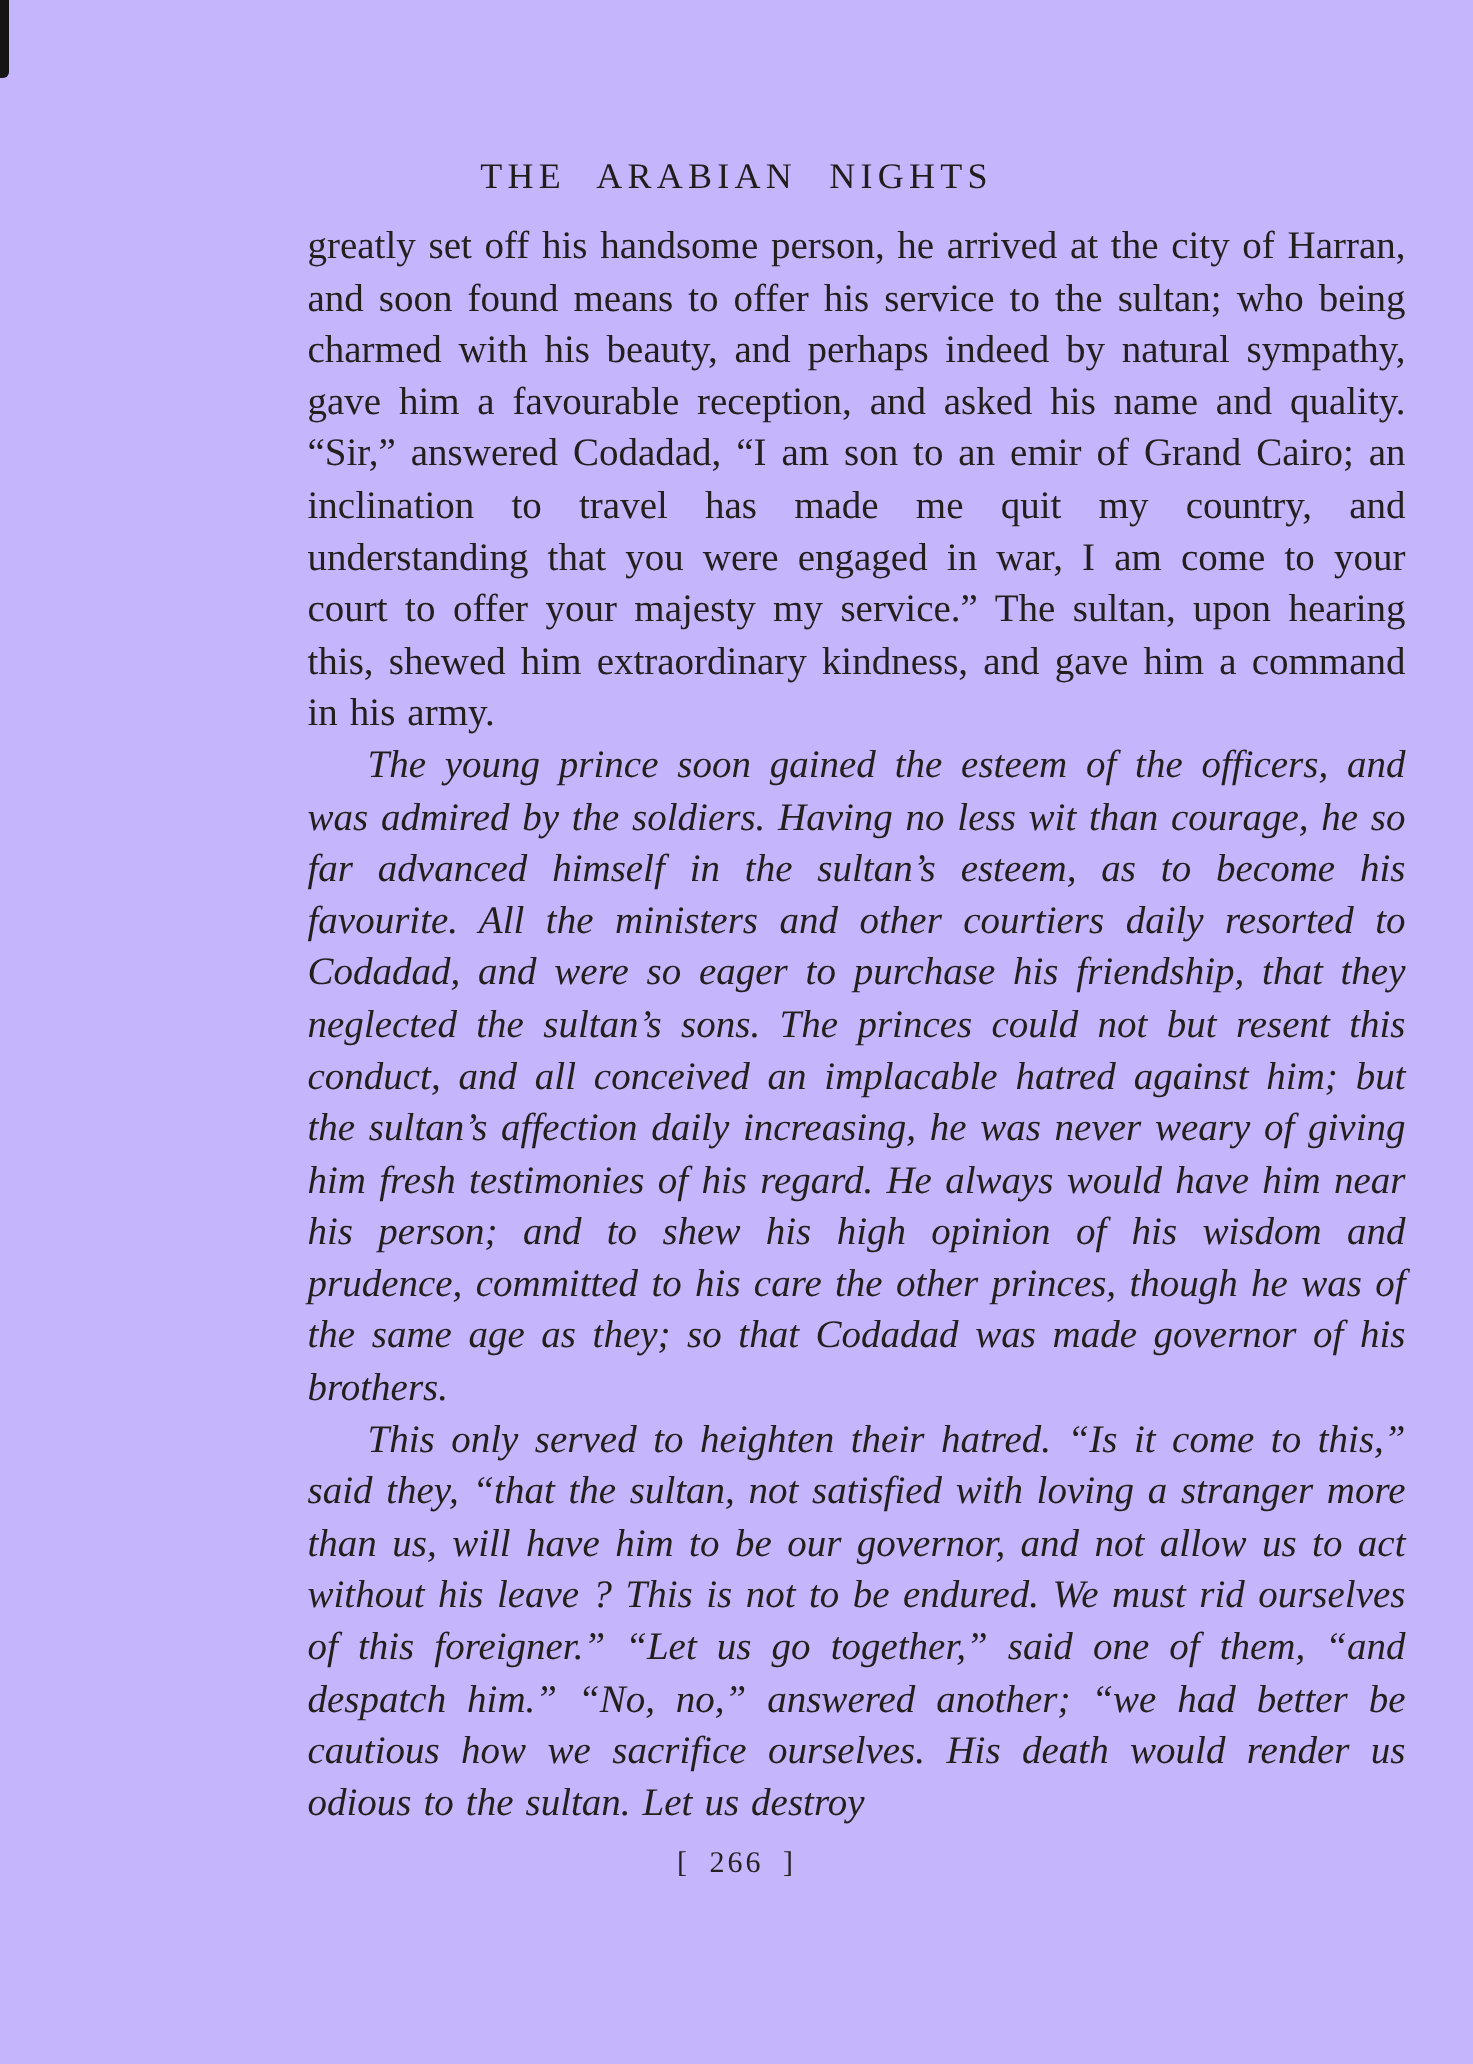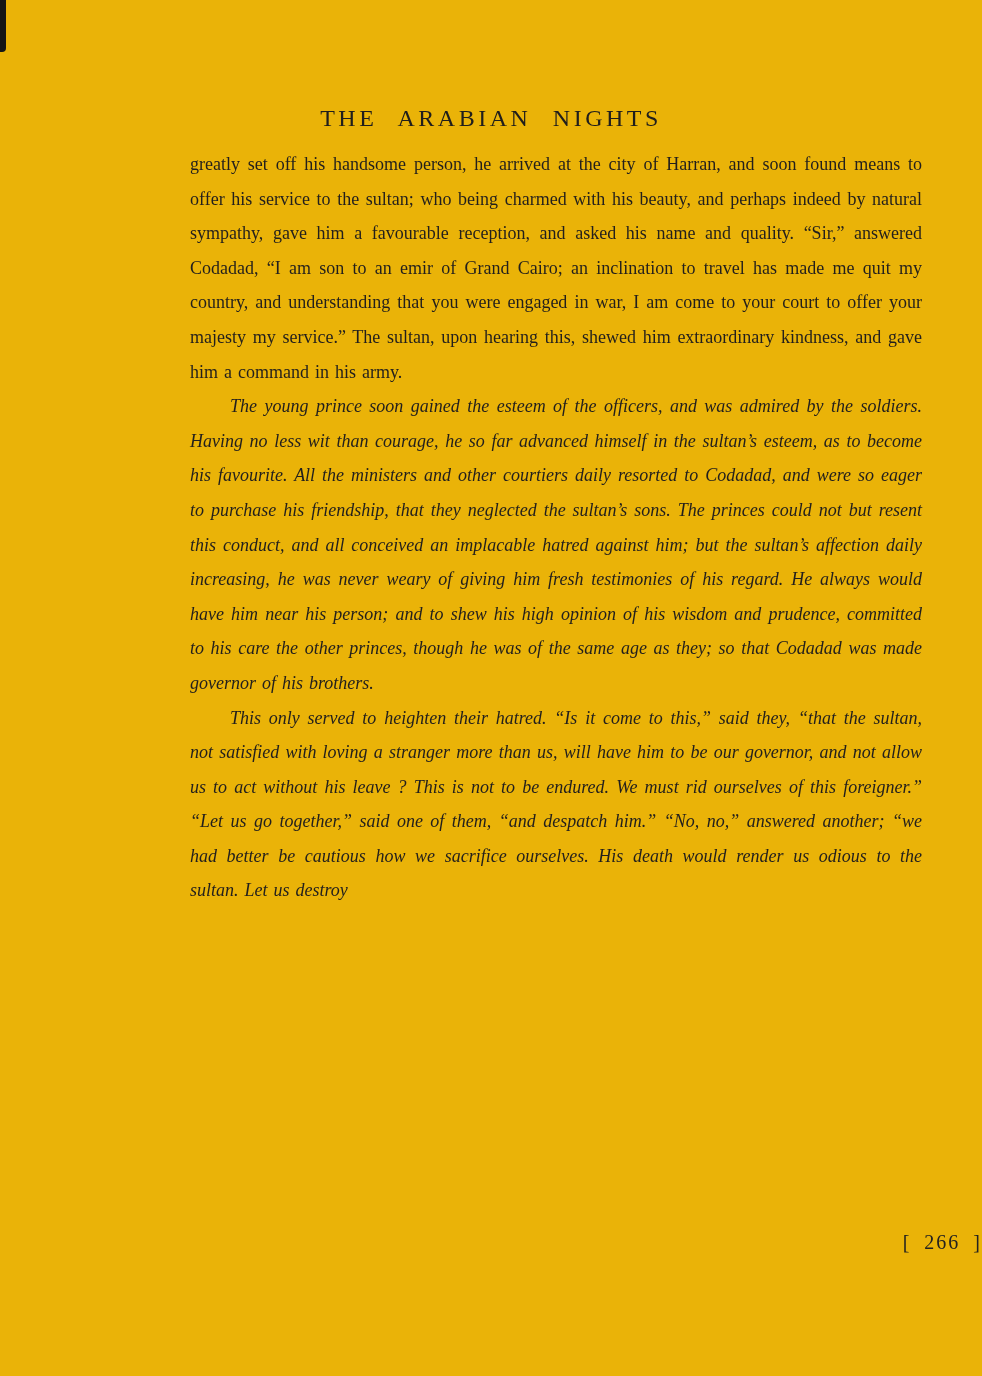--- a/index.html
+++ b/index.html
@@ -5,21 +5,21 @@
   html, body {
     margin: 0;
     padding: 0;
     background: #e8e8e8;
   }
   .page {
     position: relative;
     width: 982px;
     height: 1376px;
     margin: 0 auto;
-    background: #eab308;
+    background: #c4b5fd;
     font-family: "Liberation Serif", "DejaVu Serif", serif;
     color: #1e1c1a;
     overflow: hidden;
   }
   .scan-artifact {
     position: absolute;
     left: 0;
     top: 0;
     width: 6px;
     height: 52px;
@@ -35,42 +35,42 @@
     text-align: center;
     font-size: 24px;
     font-weight: normal;
     letter-spacing: 3.5px;
     word-spacing: 12px;
     color: #201e1c;
   }
   .text-block {
     position: absolute;
     top: 147px;
-    left: 190px;
+    left: 205px;
     width: 732px;
     text-align: justify;
-    font-size: 18px;
+    font-size: 26px;
     line-height: 34.6px;
     word-spacing: 1.5px;
     color: #221f1d;
   }
   .text-block p {
     margin: 0;
     padding: 0;
   }
   .text-block p.indent {
     text-indent: 40px;
     font-style: italic;
   }
   .page-number {
     position: absolute;
     top: 1231px;
     left: 0;
     width: 100%;
-    text-align: right;
+    text-align: center;
     font-size: 20px;
     letter-spacing: 2px;
     word-spacing: 6px;
     color: #242220;
   }
 </style>
 </head>
 <body>
 
 <div class="page">

